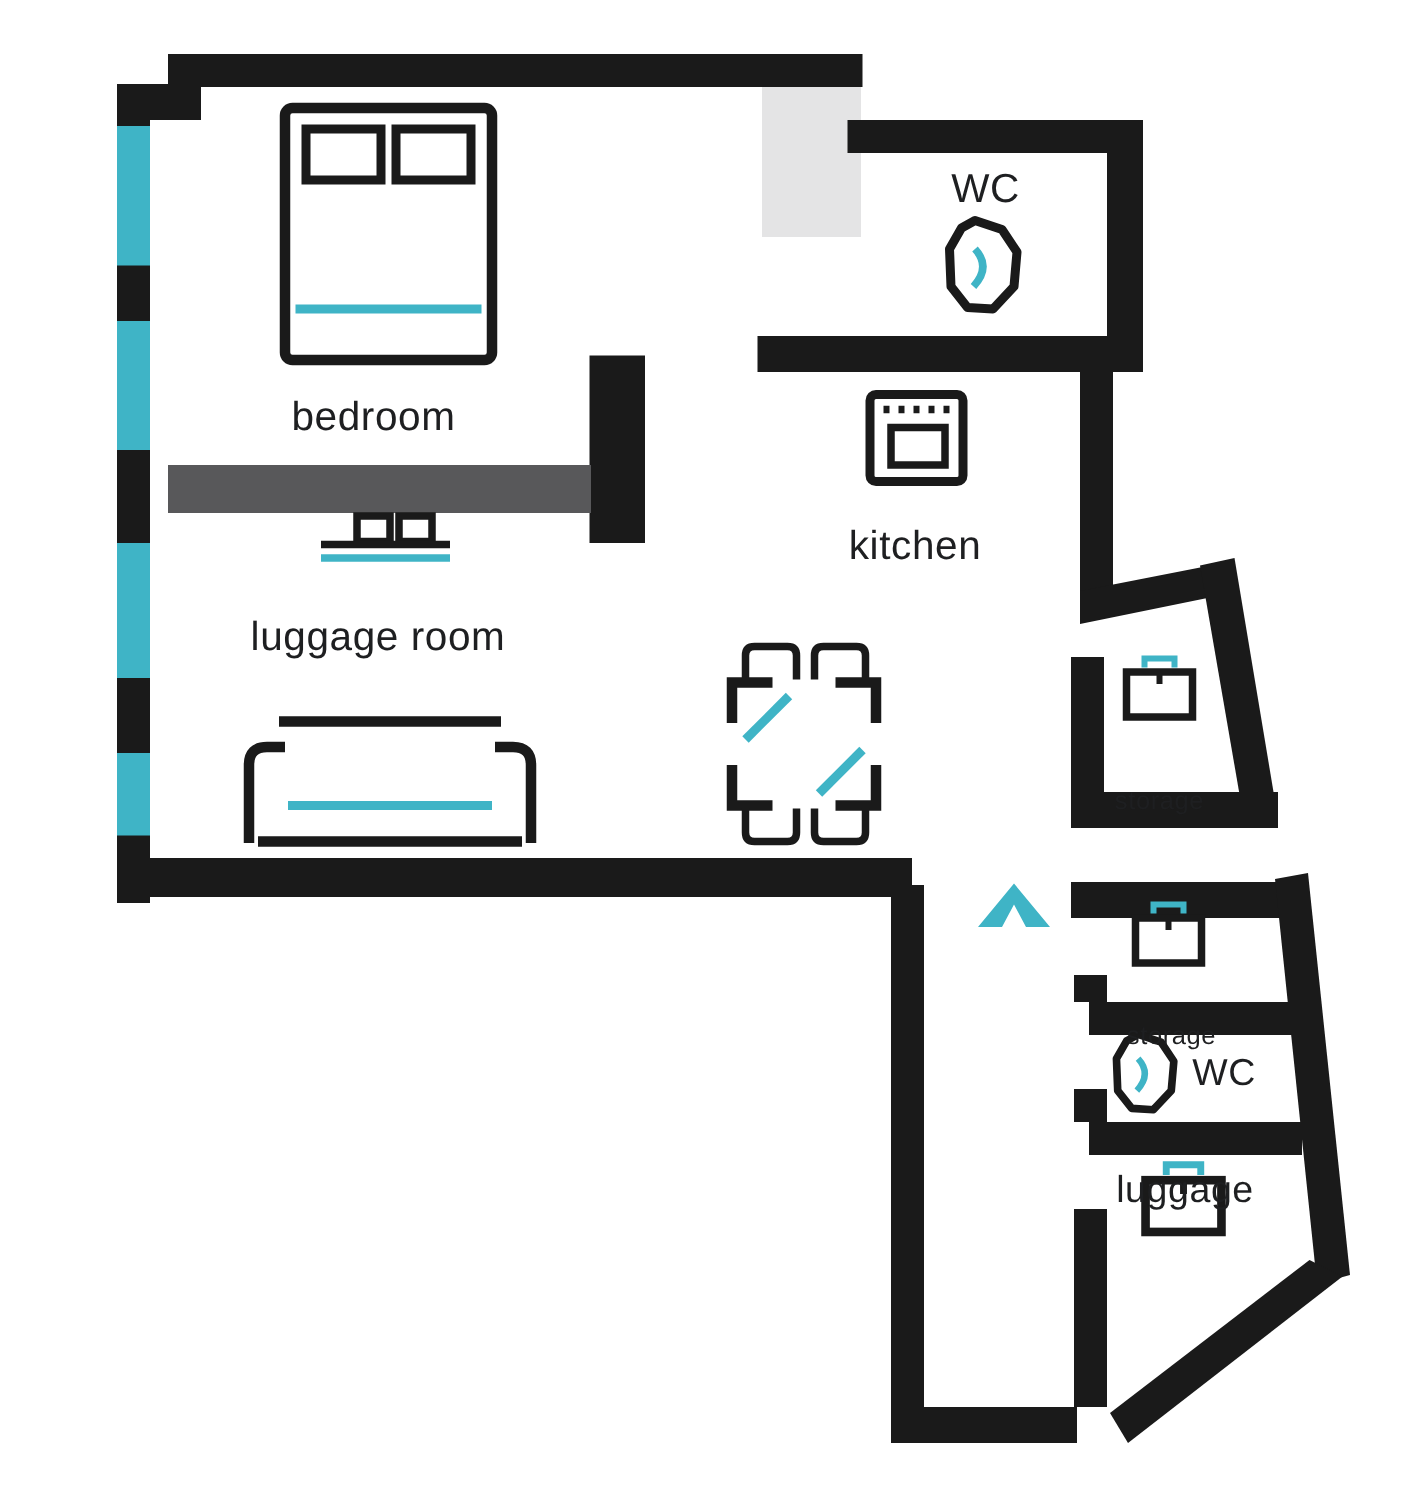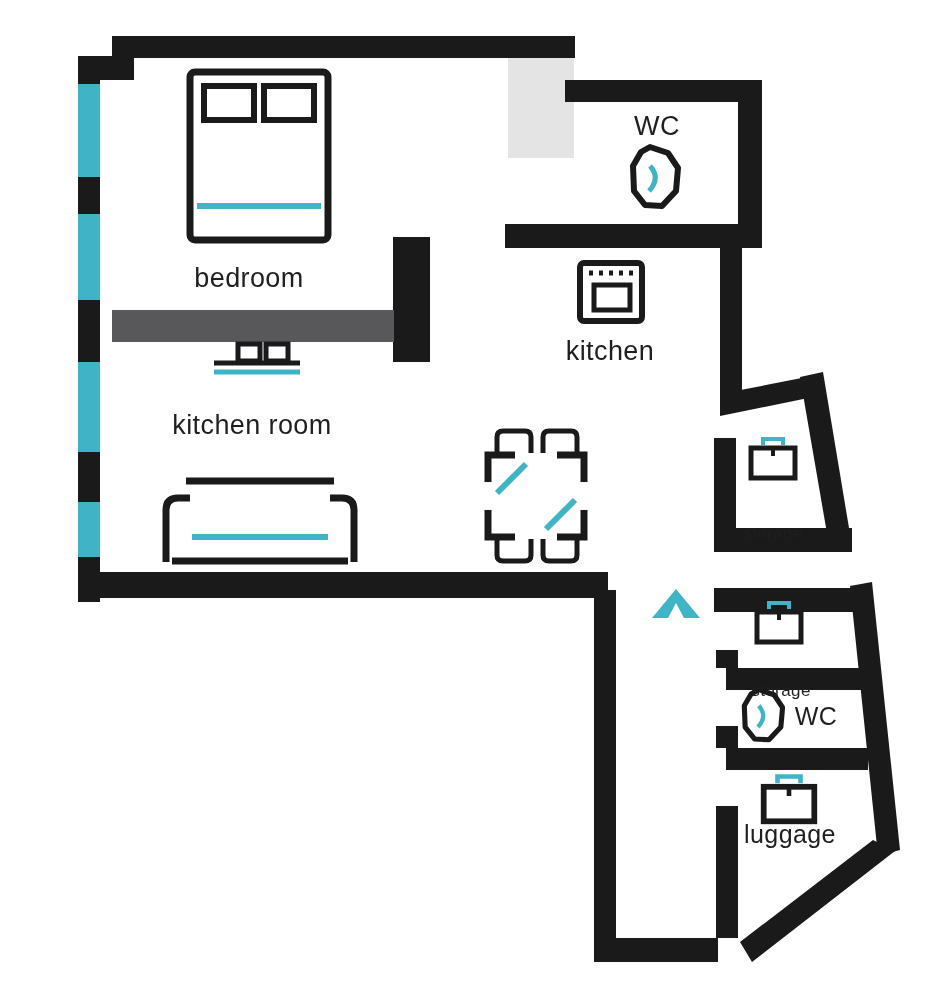--- a/index.html
+++ b/index.html
@@ -135,19 +135,19 @@
       <path class="teal" stroke-width="4" d="M-10 -11 V-17 H10 V-11"></path>
       <rect class="ink" stroke-width="5" x="-22" y="-8" width="44" height="30"></rect>
       <line class="ink" stroke-width="4" x1="0" y1="-8" x2="0" y2="0"></line>
     </g>
 
     <polygon class="teal-fill" points="652,618 676,589 700,618 684,618 676,603 668,618"></polygon>
   </svg>
 
   <div class="room-label lbl-lg" style="left:249px;top:278px">bedroom</div>
   <div class="room-label lbl-lg" style="left:657px;top:126px">WC</div>
-  <div class="room-label lbl-lg" style="left:610px;top:351px">kitchen</div>
-  <div class="room-label lbl-lg" style="left:252px;top:425px">kitchen room</div>
+  <div class="room-label lbl-lg" style="left:610px;top:364px">kitchen</div>
+  <div class="room-label lbl-lg" style="left:252px;top:425px">luggage room</div>
   <div class="room-label lbl-sm" style="left:773px;top:494px">storage</div>
   <div class="room-label lbl-sm" style="left:781px;top:651px">storage</div>
   <div class="room-label lbl-md" style="left:816px;top:716px">WC</div>
-  <div class="room-label lbl-md" style="left:790px;top:834px">luggage</div>
+  <div class="room-label lbl-md" style="left:790px;top:794px">luggage</div>
 </div>
 
 </body></html>

